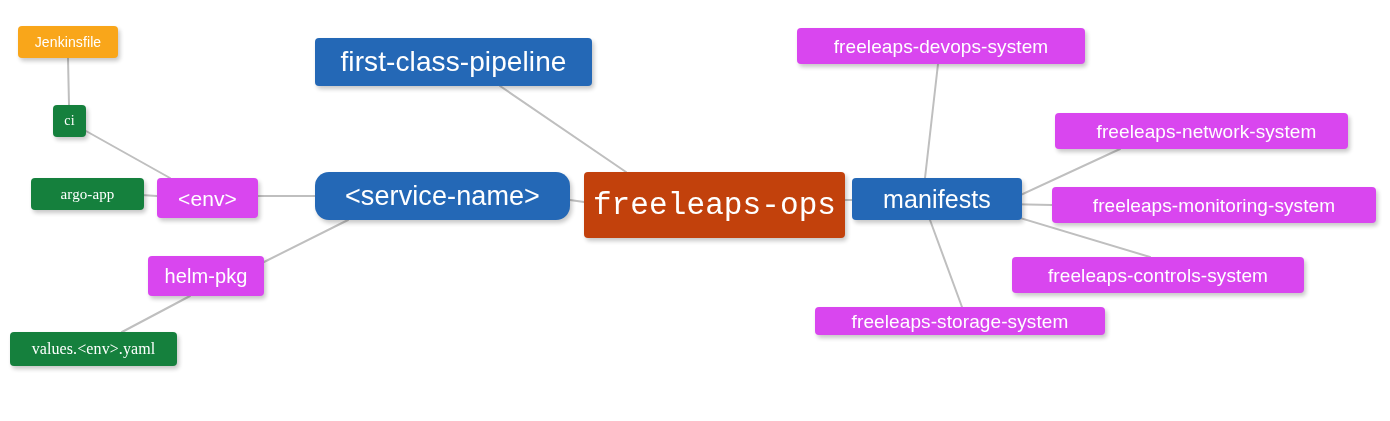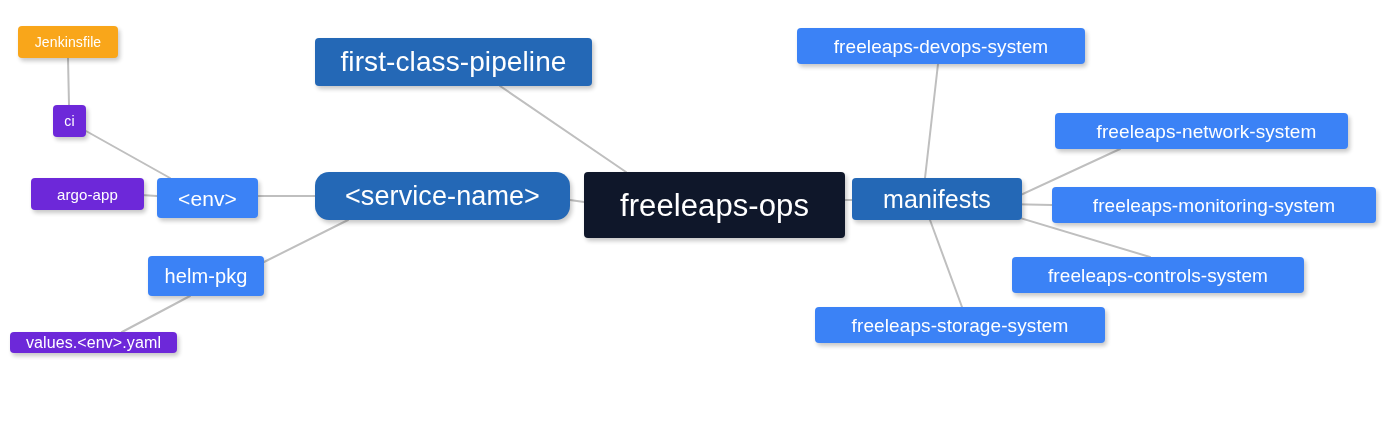--- a/index.html
+++ b/index.html
@@ -31,24 +31,24 @@
     align-items: center;
     justify-content: center;
     color: #ffffff;
     border-radius: 4px;
     white-space: nowrap;
     box-shadow: 2px 3px 4px rgba(0,0,0,0.22);
     letter-spacing: 0.1px;
     line-height: 1;
     z-index: 5;
   }
-  .node-root   { background: #0f172a; }
+  .node-root   { background: #c2410c; font-family: Liberation Mono, monospace; }
   .node-blue   { background: #2468b6; }
-  .node-green  { background: #3b82f6; }
-  .node-red    { background: #6d28d9; }
+  .node-green  { background: #d946ef; }
+  .node-red    { background: #15803d; font-family: Liberation Serif, serif; }
   .node-orange { background: #f9a61a; }
 </style>
 </head>
 <body>
 
 <div id="canvas">
   <svg id="edges" xmlns="http://www.w3.org/2000/svg" viewBox="0 0 1390 421">
       <line x1="68" y1="58" x2="69" y2="105" stroke="#bfbfbf" stroke-width="2" stroke-linecap="round"></line>
       <line x1="86" y1="131" x2="170" y2="178" stroke="#bfbfbf" stroke-width="2" stroke-linecap="round"></line>
       <line x1="125" y1="194" x2="157" y2="196" stroke="#bfbfbf" stroke-width="2" stroke-linecap="round"></line>
@@ -63,24 +63,24 @@
       <line x1="1010" y1="204" x2="1052" y2="205" stroke="#bfbfbf" stroke-width="2" stroke-linecap="round"></line>
       <line x1="1010" y1="215" x2="1150" y2="257" stroke="#bfbfbf" stroke-width="2" stroke-linecap="round"></line>
       <line x1="930" y1="220" x2="962" y2="307" stroke="#bfbfbf" stroke-width="2" stroke-linecap="round"></line>
     </svg>
   <div id="node-layer">
       <div class="node node-orange" style="left: 18px; top: 26px; width: 100px; height: 32px; font-size: 14px;">Jenkinsfile</div>
       <div class="node node-red" style="left: 53px; top: 105px; width: 33px; height: 32px; font-size: 14px;">ci</div>
       <div class="node node-red" style="left: 31px; top: 178px; width: 113px; height: 32px; font-size: 15px;">argo-app</div>
       <div class="node node-green" style="left: 157px; top: 178px; width: 101px; height: 40px; font-size: 21px;">&lt;env&gt;</div>
       <div class="node node-green" style="left: 148px; top: 256px; width: 116px; height: 40px; font-size: 20px;">helm-pkg</div>
-      <div class="node node-red" style="left: 10px; top: 332px; width: 167px; height: 21px; font-size: 16px;">values.&lt;env&gt;.yaml</div>
+      <div class="node node-red" style="left: 10px; top: 332px; width: 167px; height: 34px; font-size: 16px;">values.&lt;env&gt;.yaml</div>
       <div class="node node-blue" style="left: 315px; top: 38px; width: 277px; height: 48px; font-size: 28px;">first-class-pipeline</div>
       <div class="node node-blue" style="left: 315px; top: 172px; width: 255px; height: 48px; font-size: 27px; border-radius: 14px;">&lt;service-name&gt;</div>
       <div class="node node-root" style="left: 584px; top: 172px; width: 261px; height: 66px; font-size: 31px;">freeleaps-ops</div>
       <div class="node node-blue" style="left: 852px; top: 178px; width: 170px; height: 42px; font-size: 25px;">manifests</div>
       <div class="node node-green" style="left: 797px; top: 28px; width: 288px; height: 36px; font-size: 19px;">freeleaps-devops-system</div>
       <div class="node node-green" style="left: 1055px; top: 113px; width: 293px; height: 36px; font-size: 19px; padding-left: 10px;">freeleaps-network-system</div>
       <div class="node node-green" style="left: 1052px; top: 187px; width: 324px; height: 36px; font-size: 19px; text-align: right;">freeleaps-monitoring-system</div>
       <div class="node node-green" style="left: 1012px; top: 257px; width: 292px; height: 36px; font-size: 19px;">freeleaps-controls-system</div>
-      <div class="node node-green" style="left: 815px; top: 307px; width: 290px; height: 36px; font-size: 19px;">freeleaps-storage-system</div>
+      <div class="node node-green" style="left: 815px; top: 307px; width: 290px; height: 28px; font-size: 19px;">freeleaps-storage-system</div>
     </div>
 </div>
 
 </body></html>

